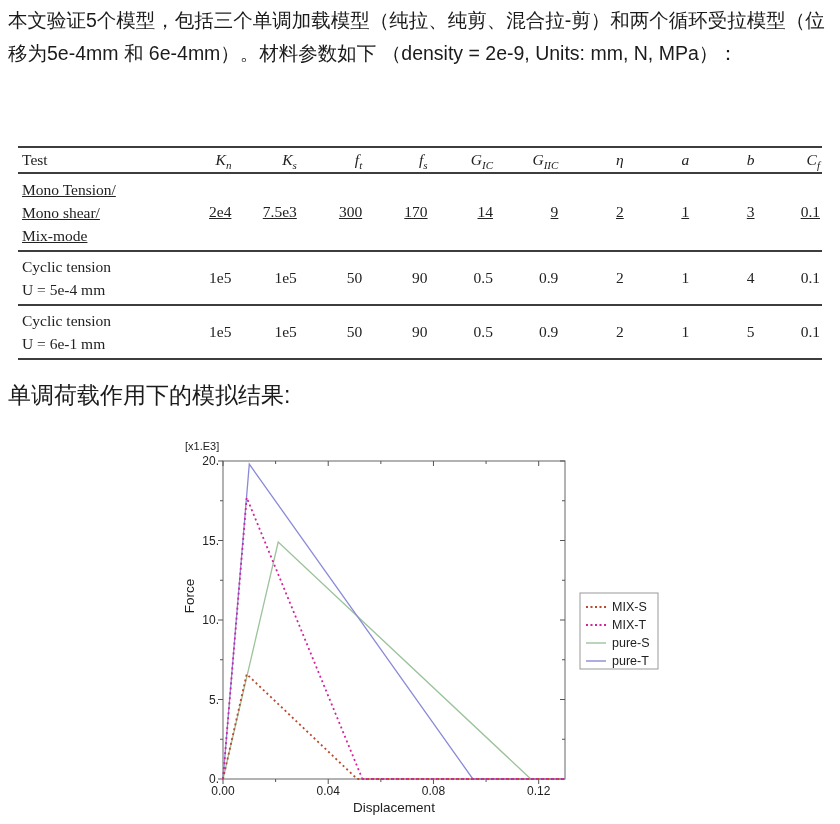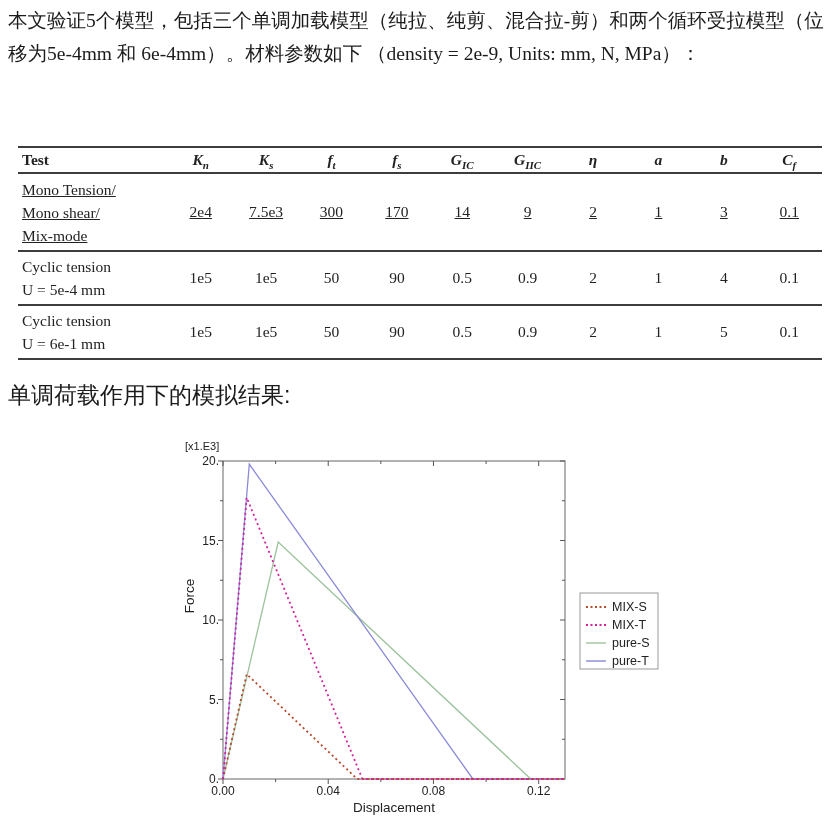--- a/index.html
+++ b/index.html
@@ -1,28 +1,28 @@
 <!DOCTYPE html>
 <html><head>
 <meta charset="utf-8">
 <style>
   html,body{margin:0;padding:0;background:#ffffff;}
   .page{position:relative;width:840px;height:824px;background:#fff;overflow:hidden;
         font-family:"Liberation Sans",sans-serif;color:#1b1b1b;}
   .intro{position:absolute;left:8px;top:4px;width:828px;margin:0;
-         font-size:19.5px;line-height:33px;font-family:Liberation Serif, serif;}
+         font-size:19.5px;line-height:33px;}
   .section-label{position:absolute;left:8px;top:380px;margin:0;font-size:23px;}
   table.param-table{position:absolute;left:18px;top:146px;width:804px;
         border-collapse:collapse;table-layout:fixed;
         font-family:"Liberation Serif",serif;font-size:15.5px;color:#222;}
   table.param-table thead tr{border-top:2px solid #3d3d3d;border-bottom:2px solid #3d3d3d;}
   table.param-table tbody tr{border-bottom:2px solid #3d3d3d;}
   table.param-table th,table.param-table td{
-        padding:2px 2px;text-align:center;vertical-align:middle;font-weight:normal;}
-  table.param-table th{height:20px;font-weight:bold;}
+        padding:2px 2px;text-align:right;vertical-align:middle;font-weight:normal;}
+  table.param-table th{height:20px;}
   table.param-table th:first-child,table.param-table td:first-child{text-align:left;padding-left:4px;}
   table.param-table th i{font-style:italic;}
   table.param-table sub{font-size:11px;font-style:italic;line-height:0;}
   td.test-cell div{line-height:23px;}
   tr.row-tall td{height:72px;text-decoration:underline;}
   tr.row-mid td{height:48px;}
   .chart{position:absolute;left:180px;top:436px;width:520px;height:388px;}
   .chart svg text{font-family:"Liberation Sans",sans-serif;}
   .chart .tick-label{font-size:12px;fill:#222;}
   .chart .axis-label{font-size:13.5px;fill:#222;}

